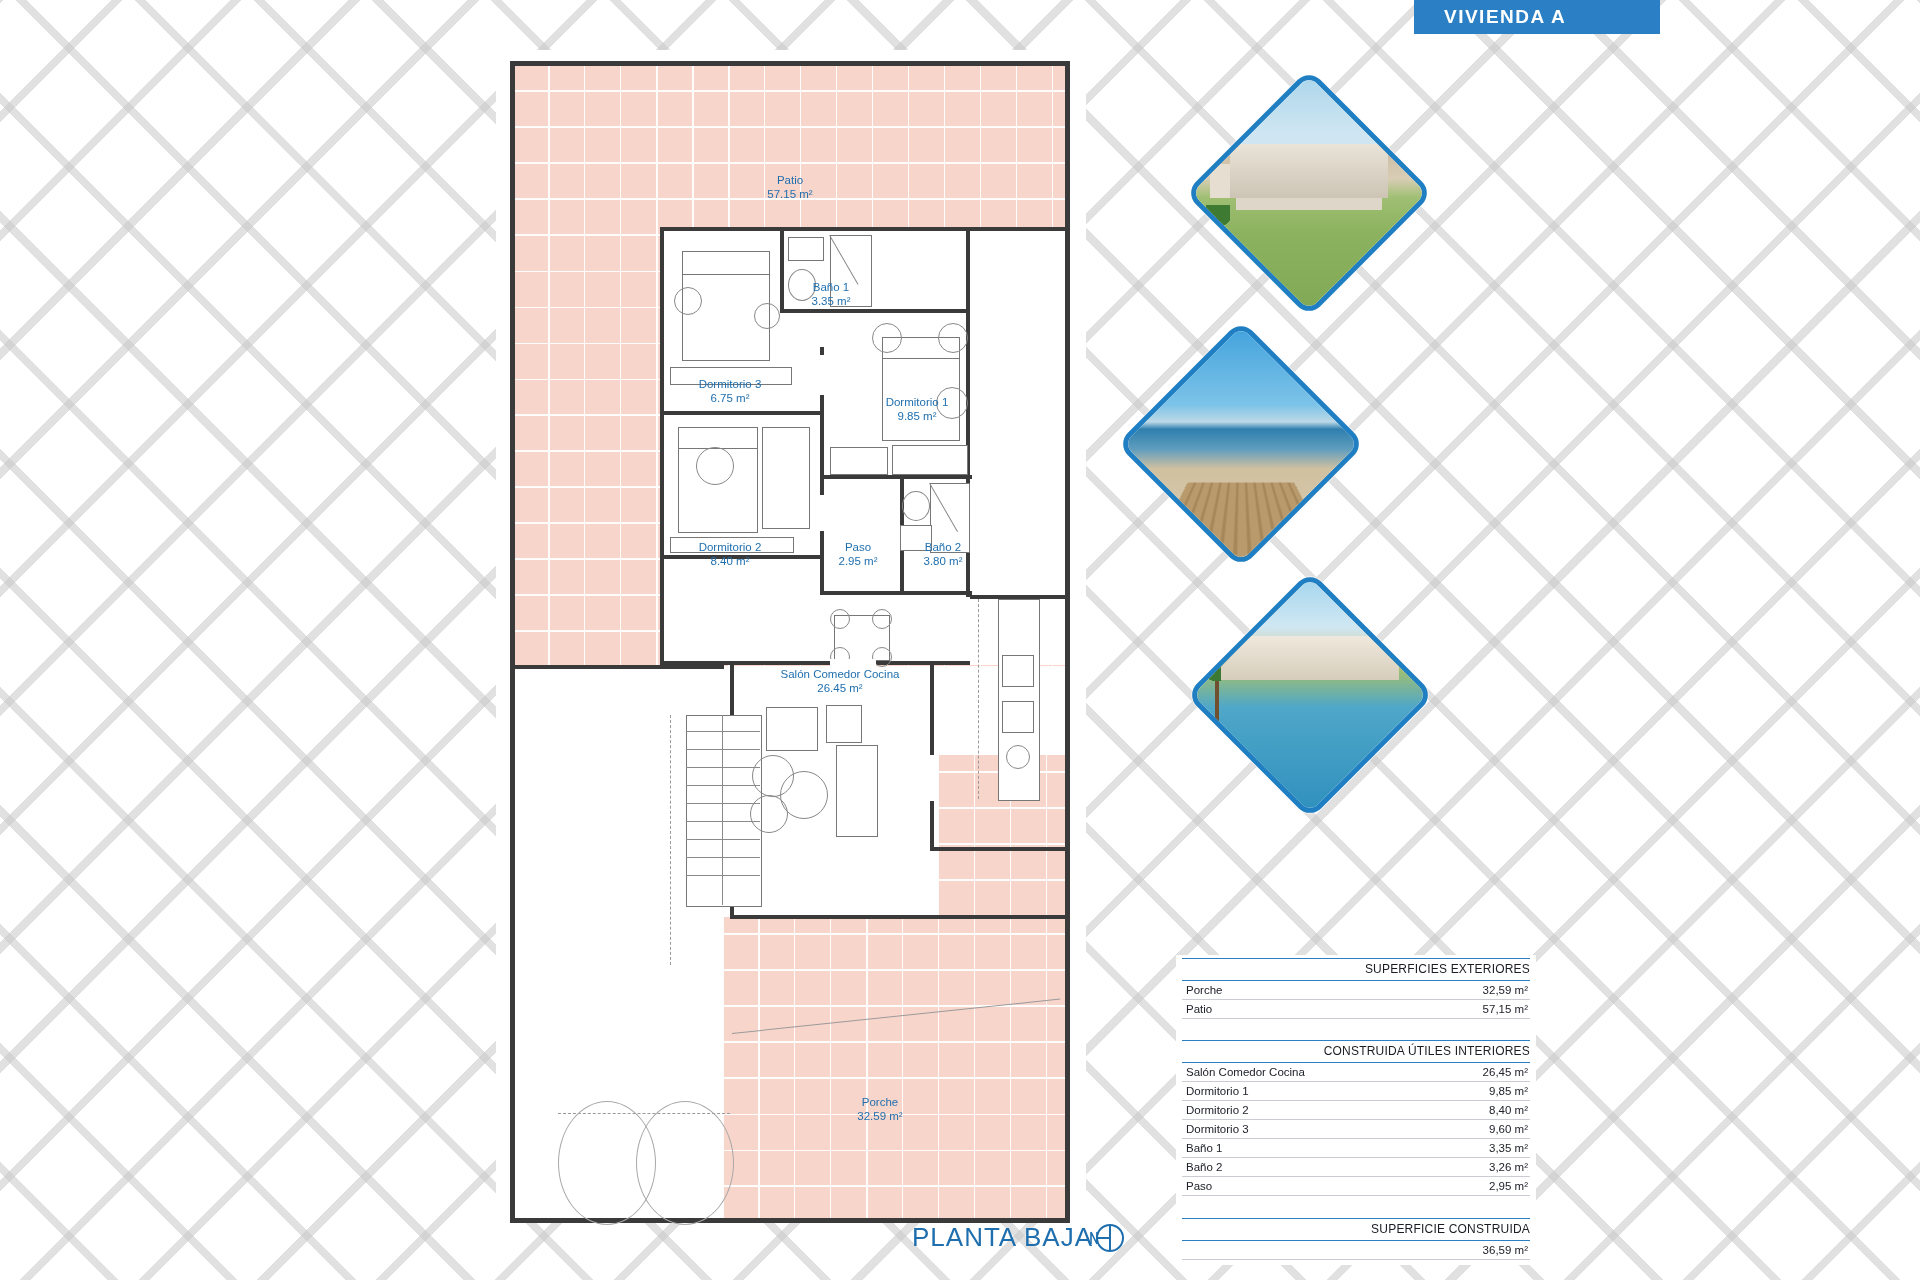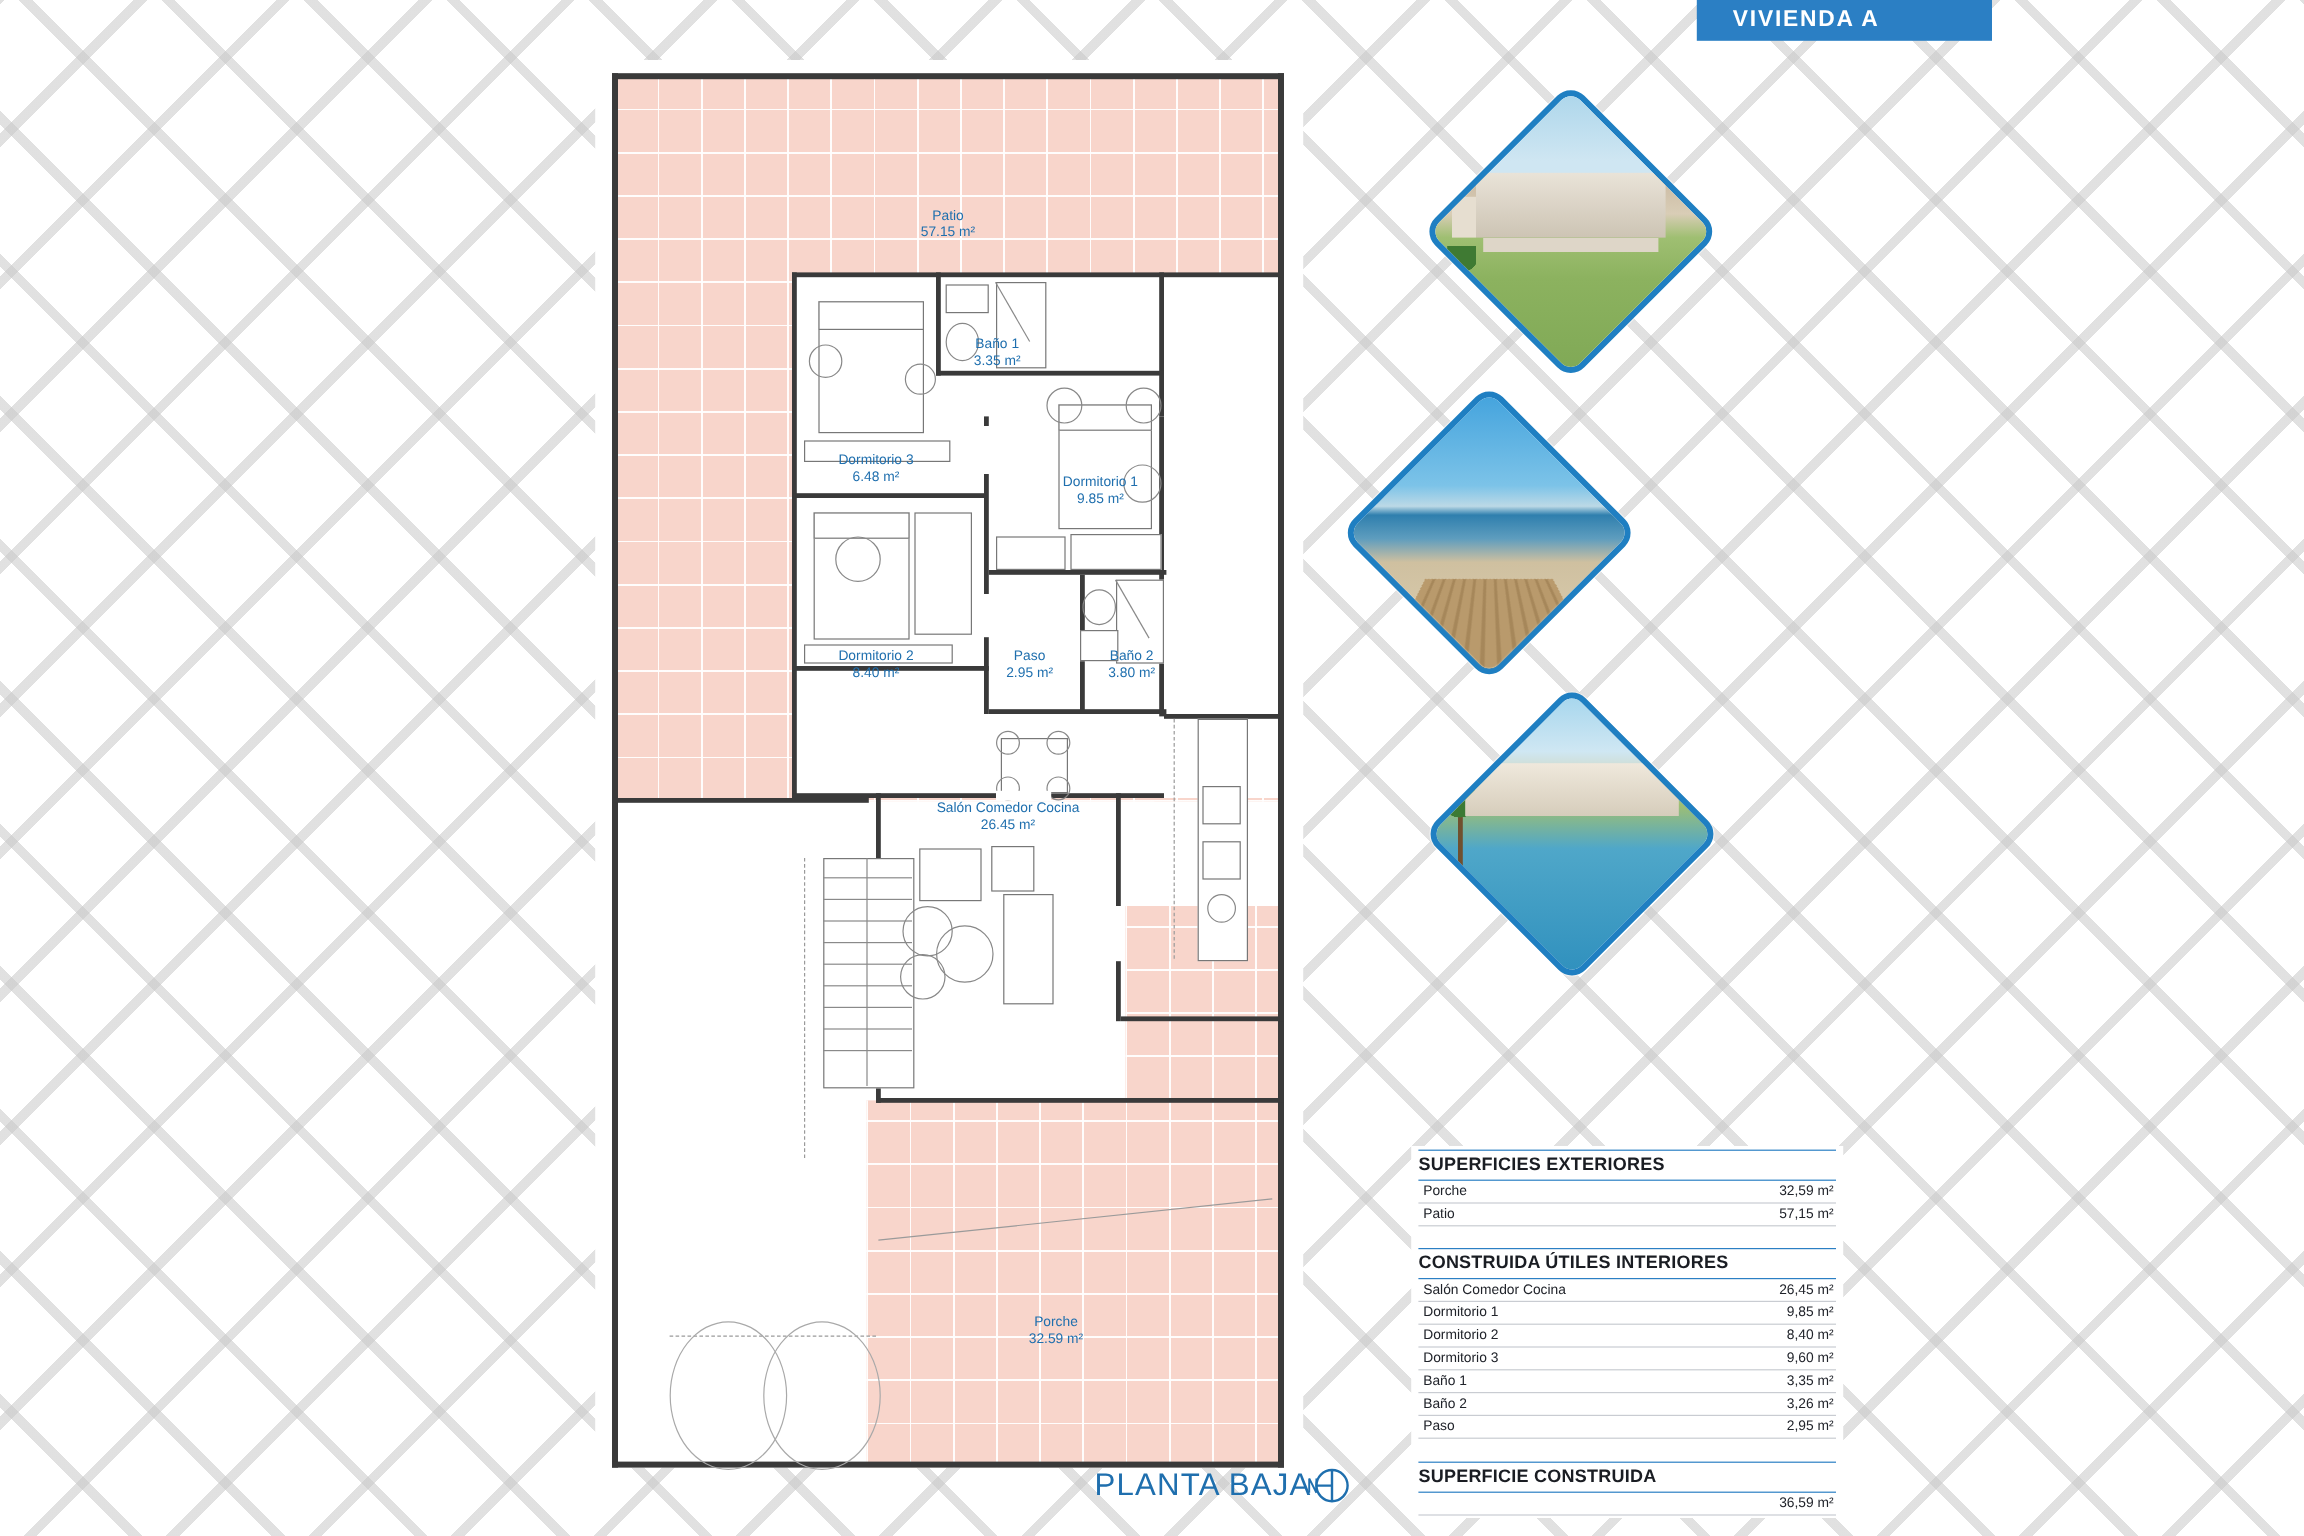--- a/index.html
+++ b/index.html
@@ -107,21 +107,21 @@
   .ph3:before{
     content:"";position:absolute;left:6%;top:34%;width:12%;height:30%;
     background:radial-gradient(circle at 50% 25%,#3c7a34 0 45%,rgba(0,0,0,0) 46%),
                linear-gradient(#70502f,#70502f);
     background-size:100% 55%,4px 100%;background-repeat:no-repeat;
     background-position:center top,center bottom;
   }
   
   .tbl{position:absolute;z-index:6;font-size:11.5px;color:#20232a;}
   .tbl .t-head{
-    text-align:left;font-weight:bold;font-size:15px;color:#1a1d23;
+    text-align:right;font-weight:normal;font-size:12px;color:#1a1d23;
     padding:3px 0 4px;border-bottom:1.6px solid #2b7fc4;letter-spacing:.2px;
   }
   .tbl .t-top{border-top:1.6px solid #2b7fc4;}
   .tbl .row{
     display:flex;justify-content:space-between;
     border-bottom:1px solid #c9ccd2;padding:3px 2px 3px 4px;
   }
   .tbl .row .v{color:#20232a;}
   
   #planta-baja{
@@ -261,21 +261,21 @@
     <div class="room-label" style="left:210px;top:118px;width:160px;">
       <span class="nm">Patio</span>
       <span class="ar">57.15 m²</span>
     </div>
     <div class="room-label" style="left:276px;top:225px;width:110px;">
       <span class="nm">Baño 1</span>
       <span class="ar">3.35 m²</span>
     </div>
     <div class="room-label" style="left:165px;top:322px;width:130px;">
       <span class="nm">Dormitorio 3</span>
-      <span class="ar">6.48 m²</span>
+      <span class="ar">6.75 m²</span>
     </div>
     <div class="room-label" style="left:352px;top:340px;width:130px;">
       <span class="nm">Dormitorio 1</span>
       <span class="ar">9.85 m²</span>
     </div>
     <div class="room-label" style="left:165px;top:485px;width:130px;">
       <span class="nm">Dormitorio 2</span>
       <span class="ar">8.40 m²</span>
     </div>
     <div class="room-label" style="left:318px;top:485px;width:80px;">

